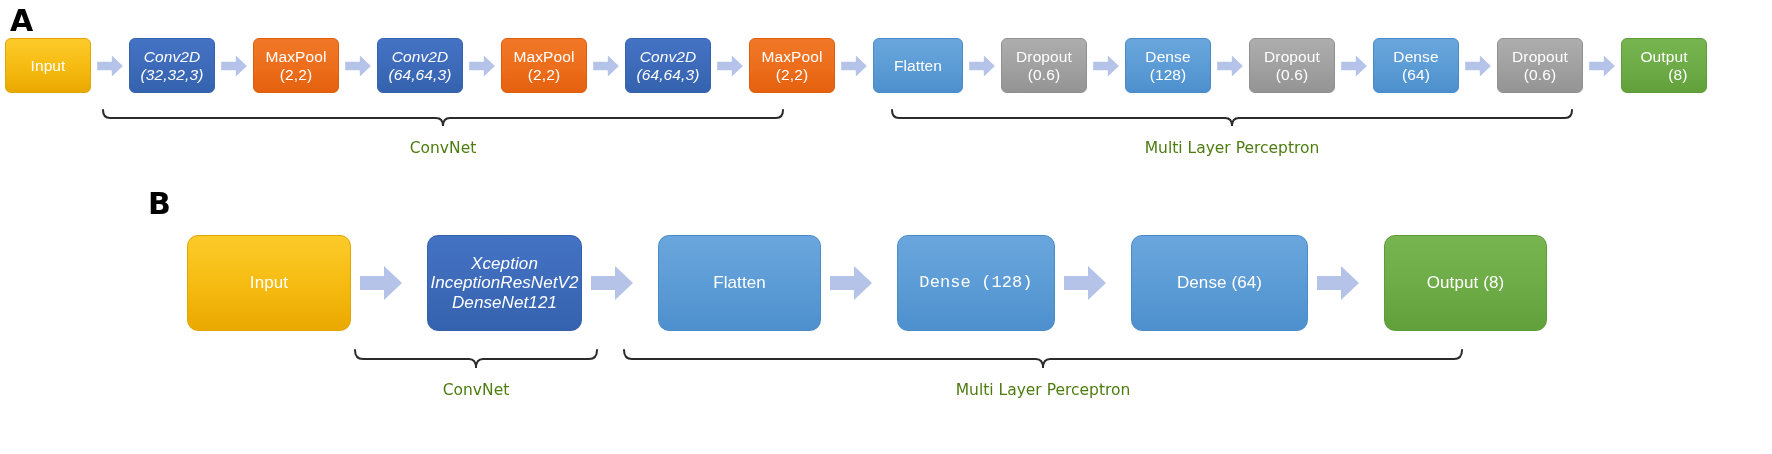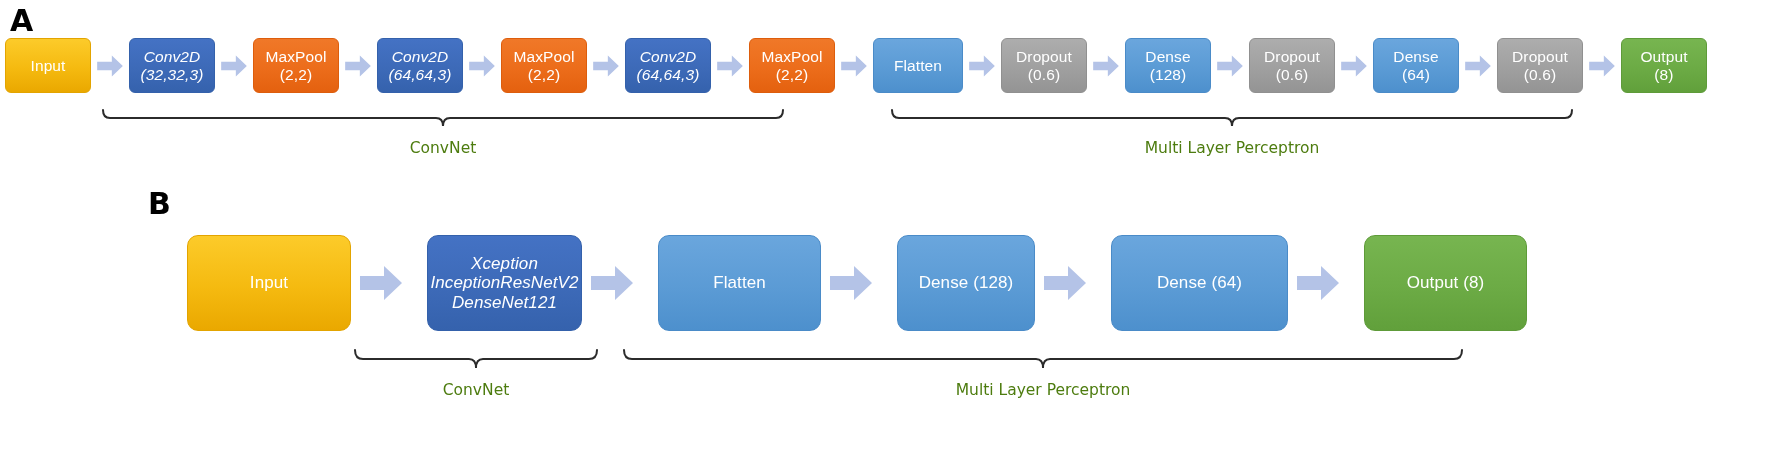--- a/index.html
+++ b/index.html
@@ -75,20 +75,21 @@
     background: linear-gradient(180deg, #6aa6dd 0%, #5b9bd5 55%, #4d90cd 100%);
     border: 1px solid #4a8bc8;
   }
   .c-grey {
     background: linear-gradient(180deg, #adadad 0%, #a0a0a0 55%, #949494 100%);
     border: 1px solid #909090;
   }
   .c-green {
     background: linear-gradient(180deg, #77b550 0%, #6cab45 55%, #61a03b 100%);
     border: 1px solid #5e9b39;
+    text-align: right;
   }
 
   .arrow {
     flex: none;
     display: block;
   }
   .arrow svg { display: block; }
 
   .bracket {
     position: absolute;
@@ -244,21 +245,21 @@
       </svg>
     </span>
     <div class="node c-midblue" style="width: 163px;">
       <span class="node-text">Flatten</span>
     </div>
     <span class="arrow" style="margin: 0px 9px;">
       <svg width="42" height="36" viewBox="0 0 42 36">
         <path d="M0 11 L24 11 L24 1 L42 18 L24 35 L24 25 L0 25 Z" fill="#b4c3e7"></path>
       </svg>
     </span>
-    <div class="node c-midblue" style="width: 138px;">
+    <div class="node c-midblue" style="width: 158px; font-family: Liberation Mono, monospace;">
       <span class="node-text">Dense (128)</span>
     </div>
     <span class="arrow" style="margin: 0px 9px;">
       <svg width="42" height="36" viewBox="0 0 42 36">
         <path d="M0 11 L24 11 L24 1 L42 18 L24 35 L24 25 L0 25 Z" fill="#b4c3e7"></path>
       </svg>
     </span>
     <div class="node c-midblue" style="width: 177px; text-align: center;">
       <span class="node-text">Dense (64)</span>
     </div>

